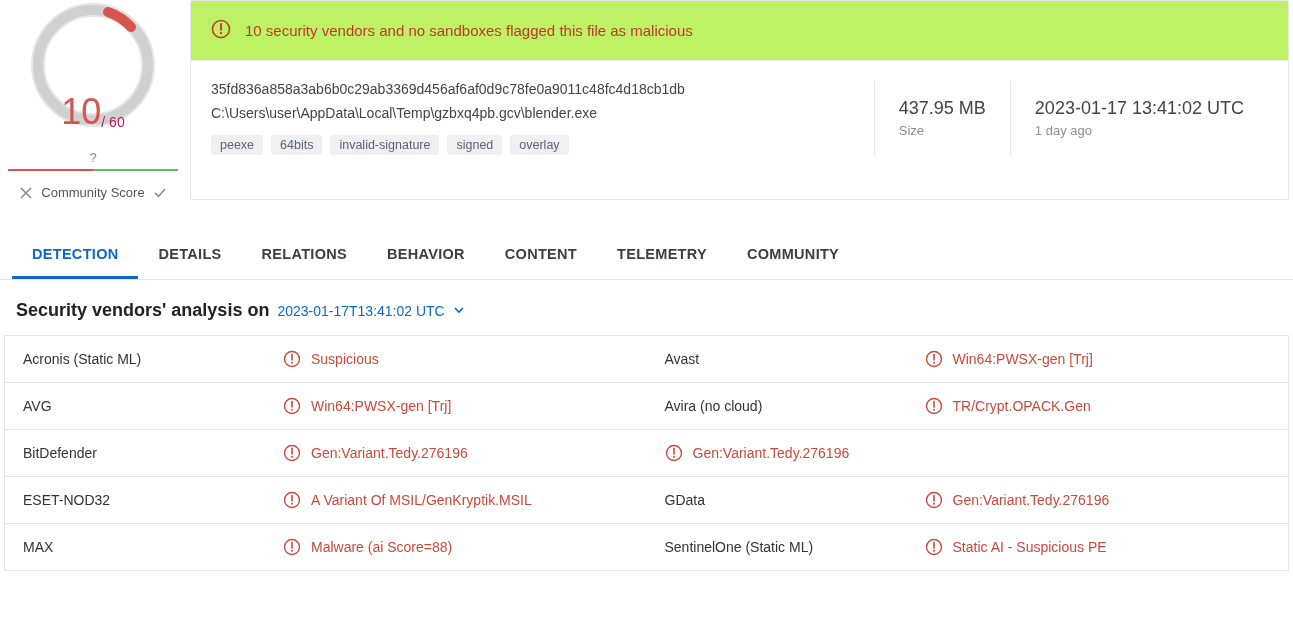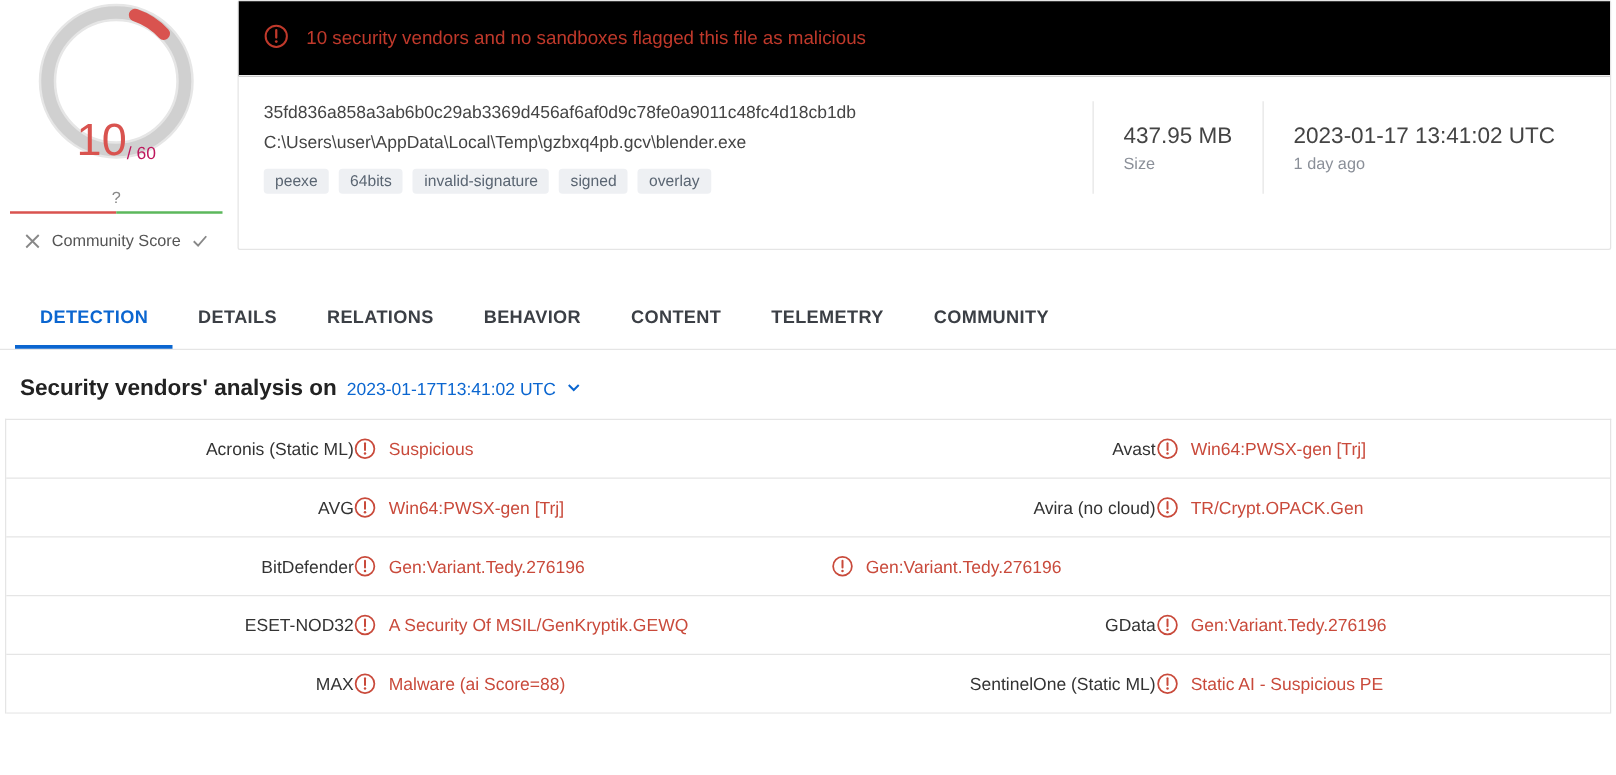--- a/index.html
+++ b/index.html
@@ -13,21 +13,21 @@
   .score-total { font-size: 14px; color: #be185d; margin-top: 4px; }
   .community-unknown { margin-top: 20px; color: #888; font-size: 13px; }
   .community-bar { width: 170px; height: 2px; margin-top: 4px; display: flex; }
   .community-bar .red { width: 50%; height: 2px; background: #d9534f; }
   .community-bar .green { width: 50%; height: 2px; background: #5cb85c; }
   .community-row { display: flex; align-items: center; gap: 8px; margin-top: 14px; color: #555; font-size: 13px; }
   .x-icon, .check-icon { width: 14px; height: 14px; display: inline-flex; align-items: center; justify-content: center; color: #888; }
   .x-icon svg, .check-icon svg { width: 12px; height: 12px; }
   
   .info-col { flex: 1; border: 1px solid #e5e5e5; border-radius: 2px; margin-left: 4px; margin-right: 4px; }
-  .alert-banner { background: #000000; border-bottom: 1px solid #eee; padding: 18px 20px; display: flex; align-items: center; gap: 14px; }
+  .alert-banner { background: #bef264; border-bottom: 1px solid #eee; padding: 18px 20px; display: flex; align-items: center; gap: 14px; }
   .alert-banner .alert-icon { color: #c0392b; flex-shrink: 0; }
   .alert-banner .alert-text { color: #c0392b; font-size: 15px; }
   .meta-row { display: flex; padding: 20px; gap: 0; }
   .meta-main { flex: 1; padding-right: 20px; }
   .hash-line { color: #444; font-size: 14px; margin-bottom: 8px; word-break: break-all; }
   .path-line { color: #444; font-size: 14px; margin-bottom: 14px; }
   .tags { display: flex; gap: 8px; flex-wrap: wrap; }
   .tag { background: #eef0f3; color: #5a6572; font-size: 12.5px; padding: 3px 9px; border-radius: 3px; }
   .meta-cell { border-left: 1px solid #e5e5e5; padding: 0 24px; min-width: 130px; display: flex; flex-direction: column; justify-content: center; }
   .meta-cell .val { color: #444; font-size: 18px; margin-bottom: 4px; }
@@ -38,21 +38,21 @@
   .tab.active { color: #0b66d0; border-bottom-color: #0b66d0; }
   
   .section-head { padding: 20px 16px 14px; display: flex; align-items: center; gap: 8px; }
   .section-head .title { font-weight: 700; font-size: 18px; color: #222; }
   .section-head .ts { color: #0b66d0; font-size: 14px; }
   .chev { color: #0b66d0; }
   
   .vendor-table { border: 1px solid #e5e5e5; border-bottom: none; margin: 0 4px; }
   .vendor-row { display: flex; border-bottom: 1px solid #e5e5e5; }
   .vendor-cell { width: 50%; display: flex; align-items: center; padding: 14px 18px; }
-  .vendor-name { width: 260px; color: #333; font-size: 14px; flex-shrink: 0; text-align: right; }
+  .vendor-name { width: 260px; color: #333; font-size: 14px; flex-shrink: 0; }
   .verdict { display: flex; align-items: center; gap: 10px; color: #c94a3b; font-size: 14px; }
   .excl-icon { width: 18px; height: 18px; flex-shrink: 0; }
   .excl-icon svg { width: 18px; height: 18px; }
 </style>
 </head>
 <body>
 
 <div class="top-container">
   <div class="score-col">
     <div class="score-circle-wrap">
@@ -216,21 +216,21 @@
     </div>
     <div class="vendor-row">
       <div class="vendor-cell">
         <div class="vendor-name">ESET-NOD32</div>
         <div class="verdict">
           <span class="excl-icon"><svg viewBox="0 0 18 18">
               <circle cx="9" cy="9" r="7.5" fill="none" stroke="#c94a3b" stroke-width="1.4"></circle>
               <line x1="9" y1="4.5" x2="9" y2="10" stroke="#c94a3b" stroke-width="1.6" stroke-linecap="round"></line>
               <circle cx="9" cy="12.8" r="1" fill="#c94a3b"></circle>
             </svg></span>
-          <span>A Security Of MSIL/GenKryptik.GEWQ</span>
+          <span>A Variant Of MSIL/GenKryptik.MSIL</span>
         </div>
       </div>
       <div class="vendor-cell">
         <div class="vendor-name">GData</div>
         <div class="verdict">
           <span class="excl-icon"><svg viewBox="0 0 18 18">
               <circle cx="9" cy="9" r="7.5" fill="none" stroke="#c94a3b" stroke-width="1.4"></circle>
               <line x1="9" y1="4.5" x2="9" y2="10" stroke="#c94a3b" stroke-width="1.6" stroke-linecap="round"></line>
               <circle cx="9" cy="12.8" r="1" fill="#c94a3b"></circle>
             </svg></span>

